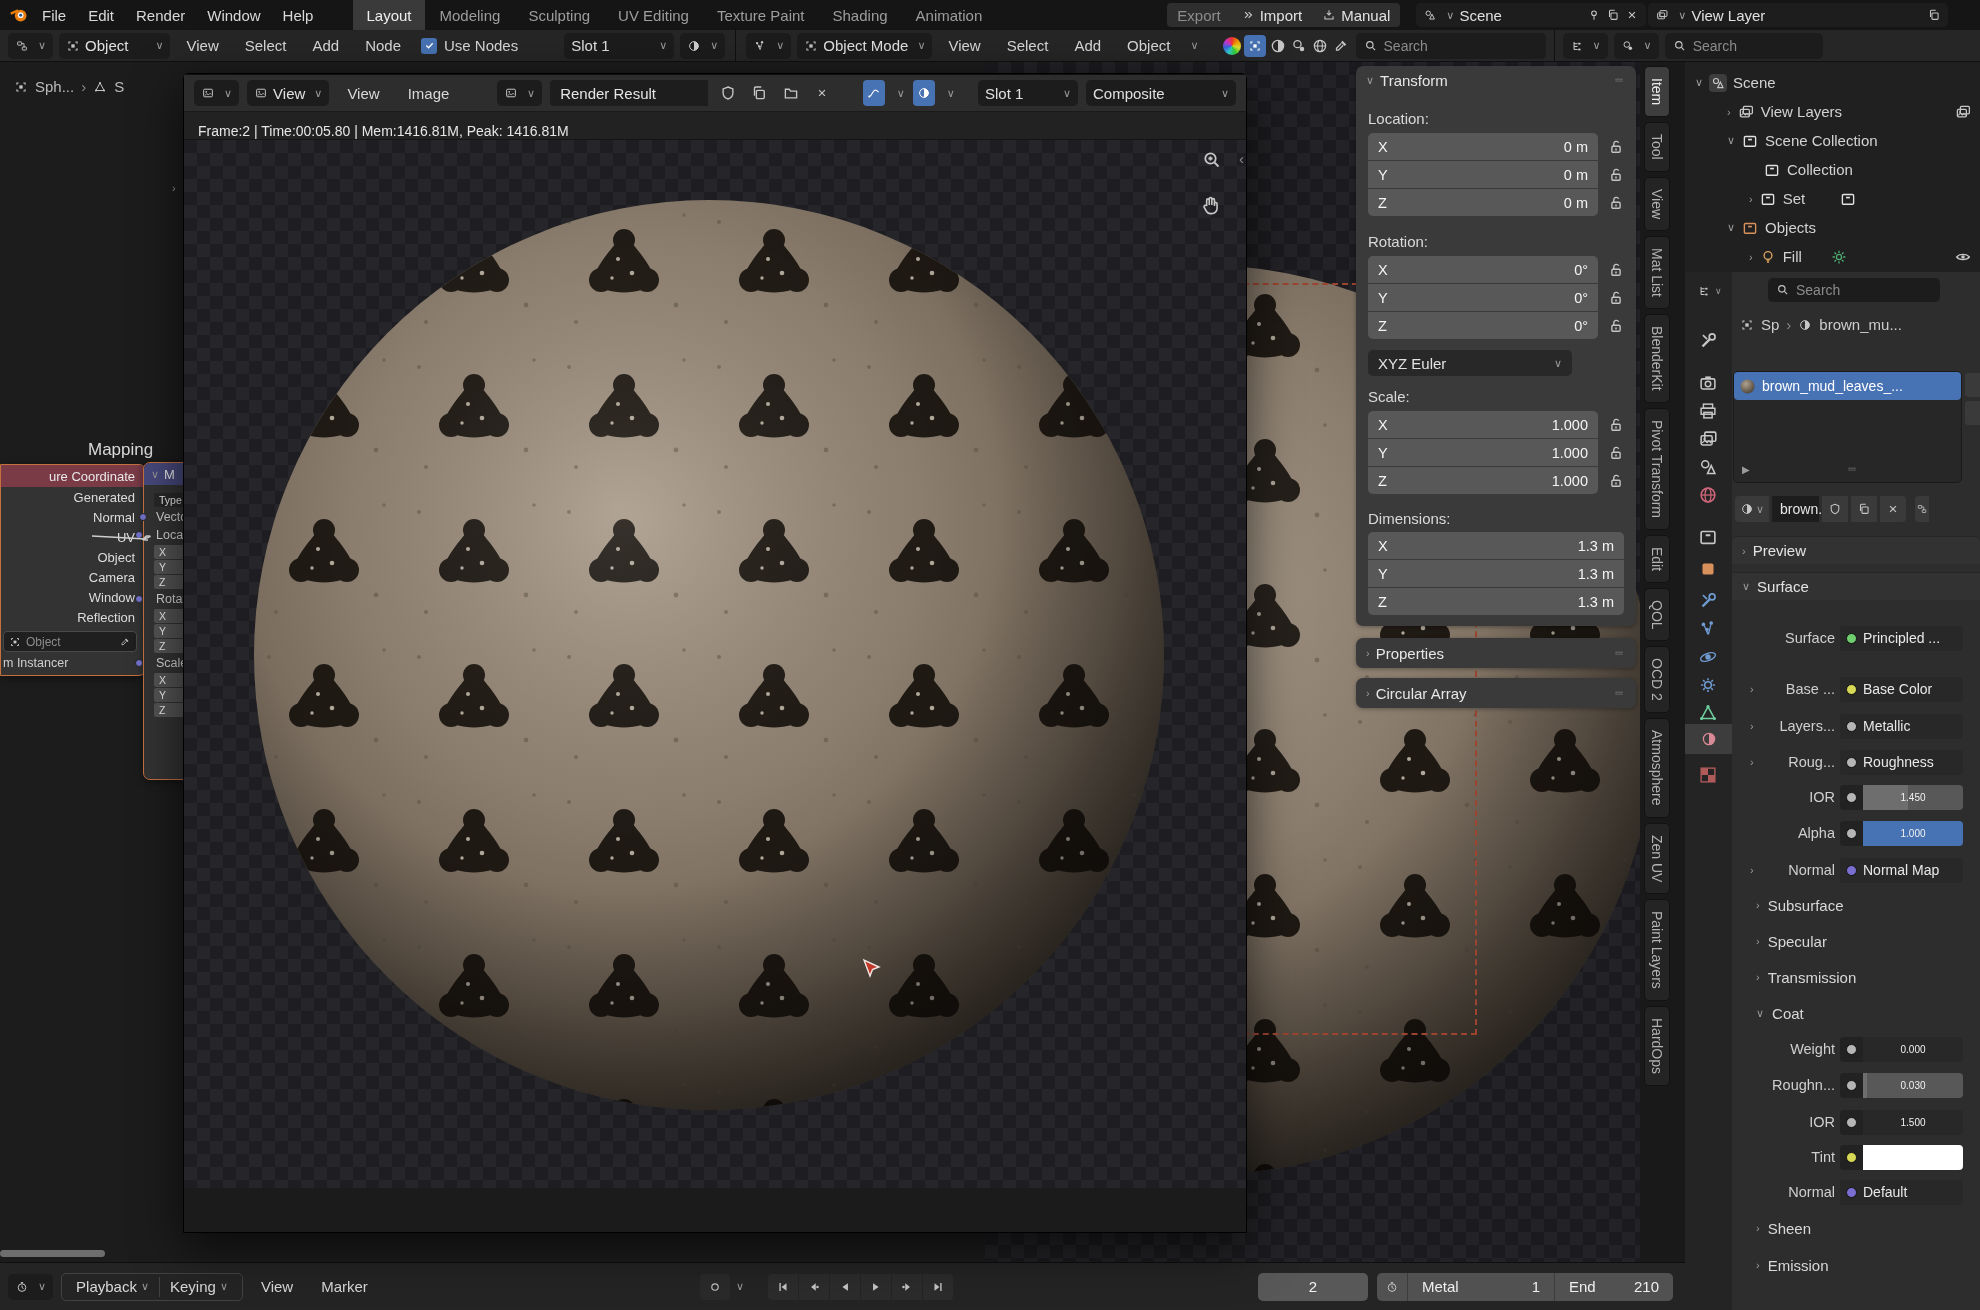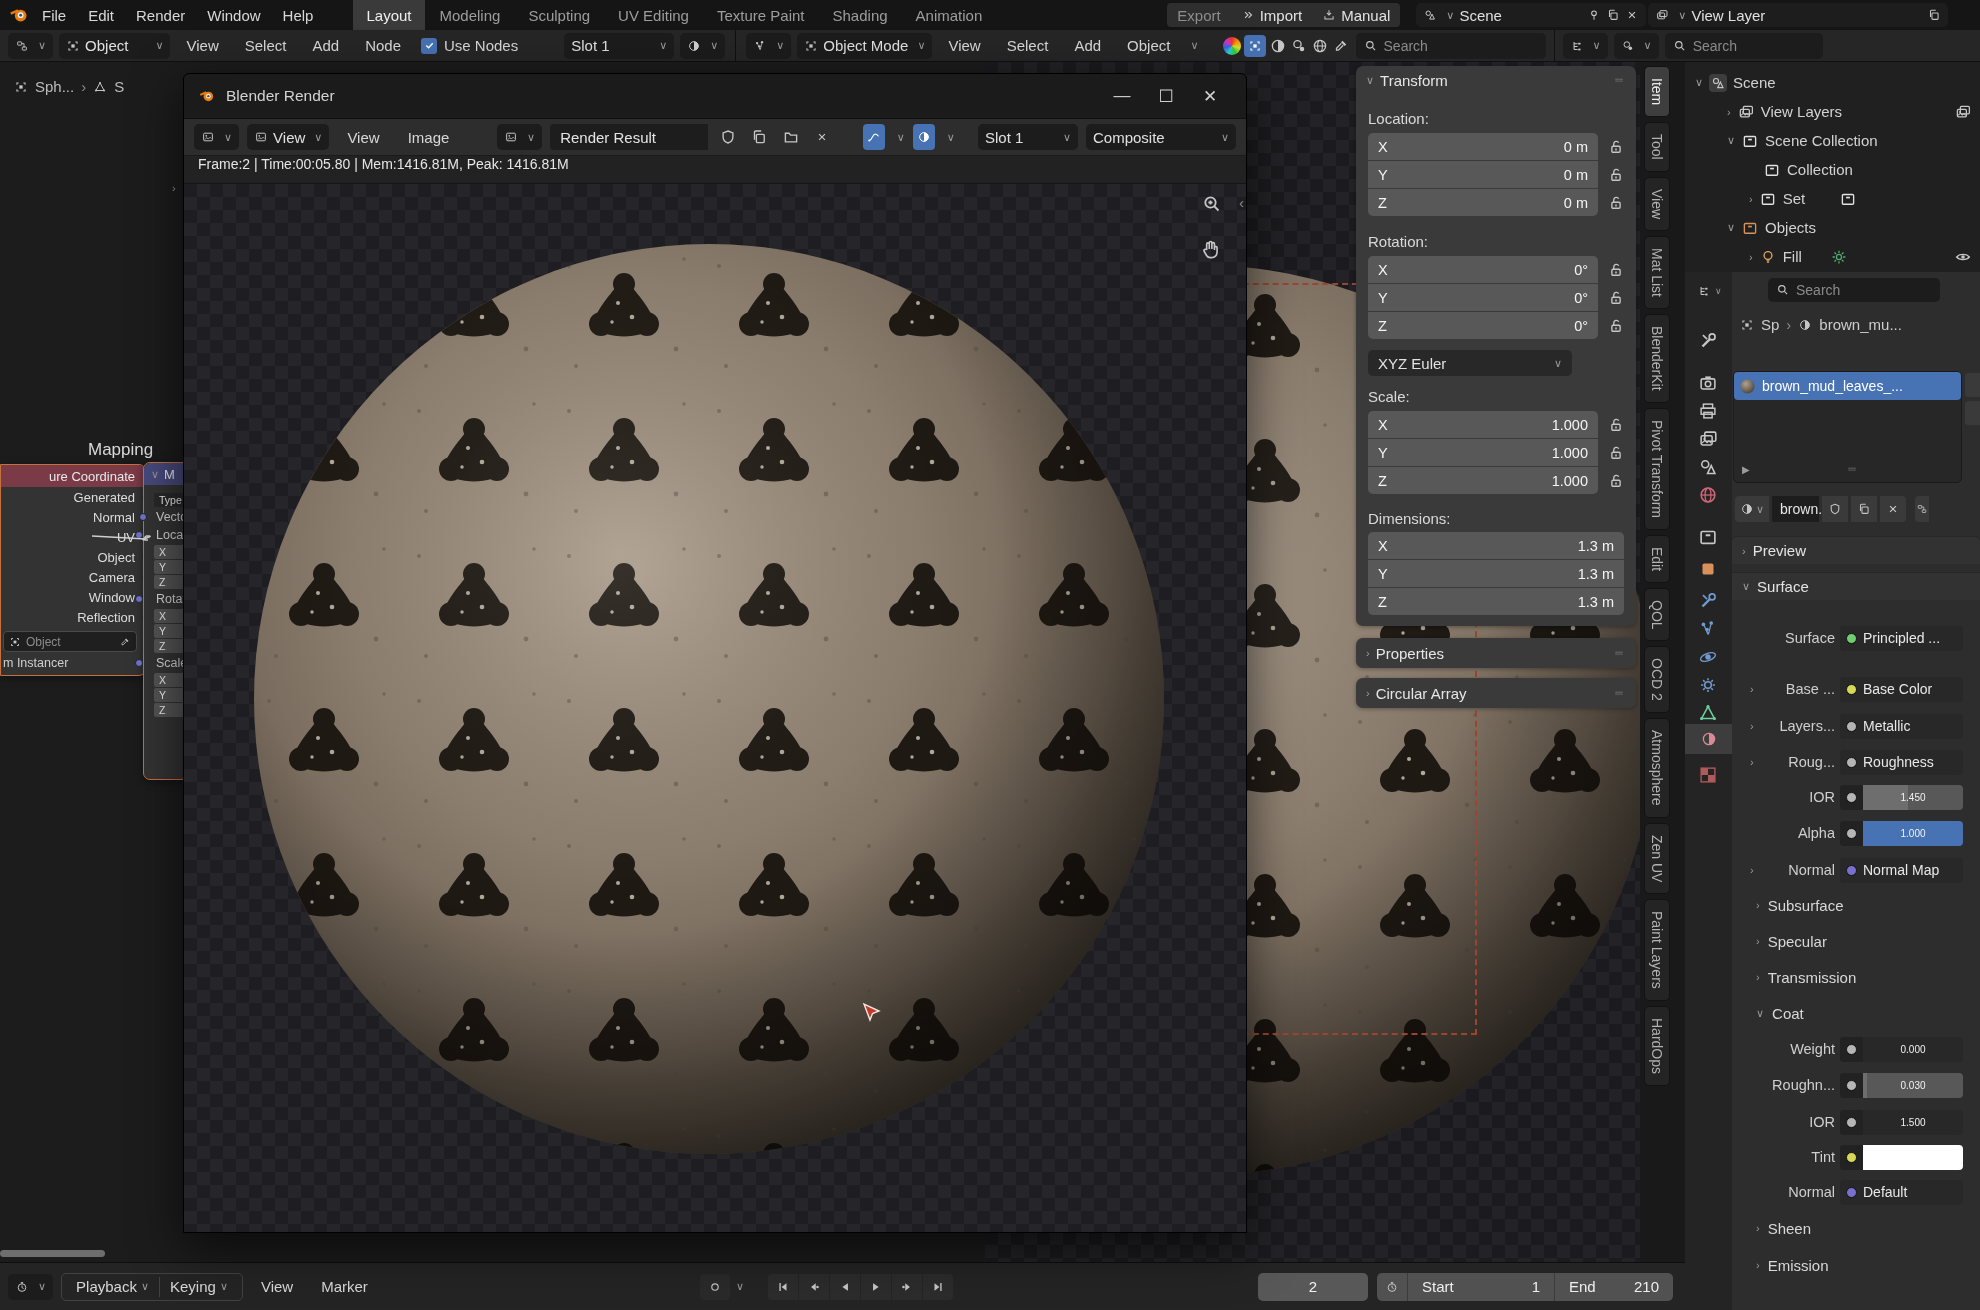--- a/index.html
+++ b/index.html
@@ -71,21 +71,21 @@
 
 .tline{left:0;top:1262px;width:1685px;height:48px;background:#242424;border-top:1px solid #0e0e0e;z-index:8;display:flex;align-items:center;padding:0 8px;gap:8px}
 .tgrp{border:1px solid #424242;border-radius:5px;height:28px;display:flex;align-items:center;padding:0 4px}
 .tbtn{width:30px;height:26px;display:flex;align-items:center;justify-content:center;background:#2c2c2c}
 .tbtn:first-child{border-radius:4px 0 0 4px}.tbtn:last-child{border-radius:0 4px 4px 0}
 
 .rwin{left:183px;top:73px;width:1064px;height:1160px;background:#1b1b1b;z-index:20;border:1px solid #000;box-shadow:0 14px 50px rgba(0,0,0,.65);border-radius:6px 6px 0 0}
 .rtitle{height:44px;display:flex;align-items:center;padding:0 14px;gap:10px;color:#d3d3d3;font-size:15.5px}
 .wctl{width:44px;height:44px;display:flex;align-items:center;justify-content:center;color:#cfcfcf;font-size:17px}
 .rtool{height:38px;background:#2d2d2d;display:flex;align-items:center;padding:0 10px;gap:8px;border-top:1px solid #101010;border-bottom:1px solid #1a1a1a}
-.rstats{height:28px;background:#222;display:flex;align-items:flex-start;padding:0 14px;color:#e6e6e6;font-size:14px;border-bottom:1px solid #151515}
+.rstats{height:28px;background:#222;display:flex;align-items:flex-end;padding:0 14px;color:#e6e6e6;font-size:14px;border-bottom:1px solid #151515}
 .rimg{position:relative;height:1048px;overflow:hidden;background:repeating-conic-gradient(#26262a 0% 25%,#1e1e22 0% 50%);background-size:26px 26px}
 .fbtn{width:26px;height:26px;display:flex;align-items:center;justify-content:center;background:#3a3a3a;color:#cfcfcf}
 .bluebtn{background:#4772b3;border-radius:4px;height:26px;display:flex;align-items:center;padding:0 4px;color:#fff}
 .hudic{position:absolute;color:#d8d8d8;opacity:.9}
 </style>
 </head>
 <body>
 
 <svg width="0" height="0" style="position:absolute">
   <defs>
@@ -1348,45 +1348,32 @@
     <div class="abs row" style="left:1377px;width:296px;height:28px;background:#515151;border-radius:5px">
       <span class="tbtn" style="background:transparent">
           <span class="ic s14">
             <svg>
               <use href="#sy-clock"></use>
             </svg>
           </span>
         </span>
       <div style="width:1px;height:28px;background:#3c3c3c"></div>
       <div class="row" style="flex:1;justify-content:space-between;padding:0 14px;color:#efefef">
-          <span>Start</span>
+          <span>Metal</span>
           <span>1</span>
         </div>
       <div style="width:1px;height:28px;background:#3c3c3c"></div>
       <div class="row" style="width:118px;justify-content:space-between;padding:0 14px;color:#efefef">
           <span>End</span>
           <span>210</span>
         </div>
     </div>
   </div>
 
   <div class="rwin abs">
-    <div class="rtitle">
-      <span class="ic">
-          <svg>
-            <use href="#sy-blender"></use>
-          </svg>
-        </span>
-      <span>Blender Render</span>
-      <span style="margin-left:auto" class="row">
-        <span class="wctl">—</span>
-        <span class="wctl">☐</span>
-        <span class="wctl">✕</span>
-      </span>
-    </div>
     <div class="rtool">
       <div class="grp">
           <span class="ic s14">
             <svg>
               <use href="#sy-image"></use>
             </svg>
           </span>
           <span class="chev">∨</span>
         </div>
       <div class="grp">

